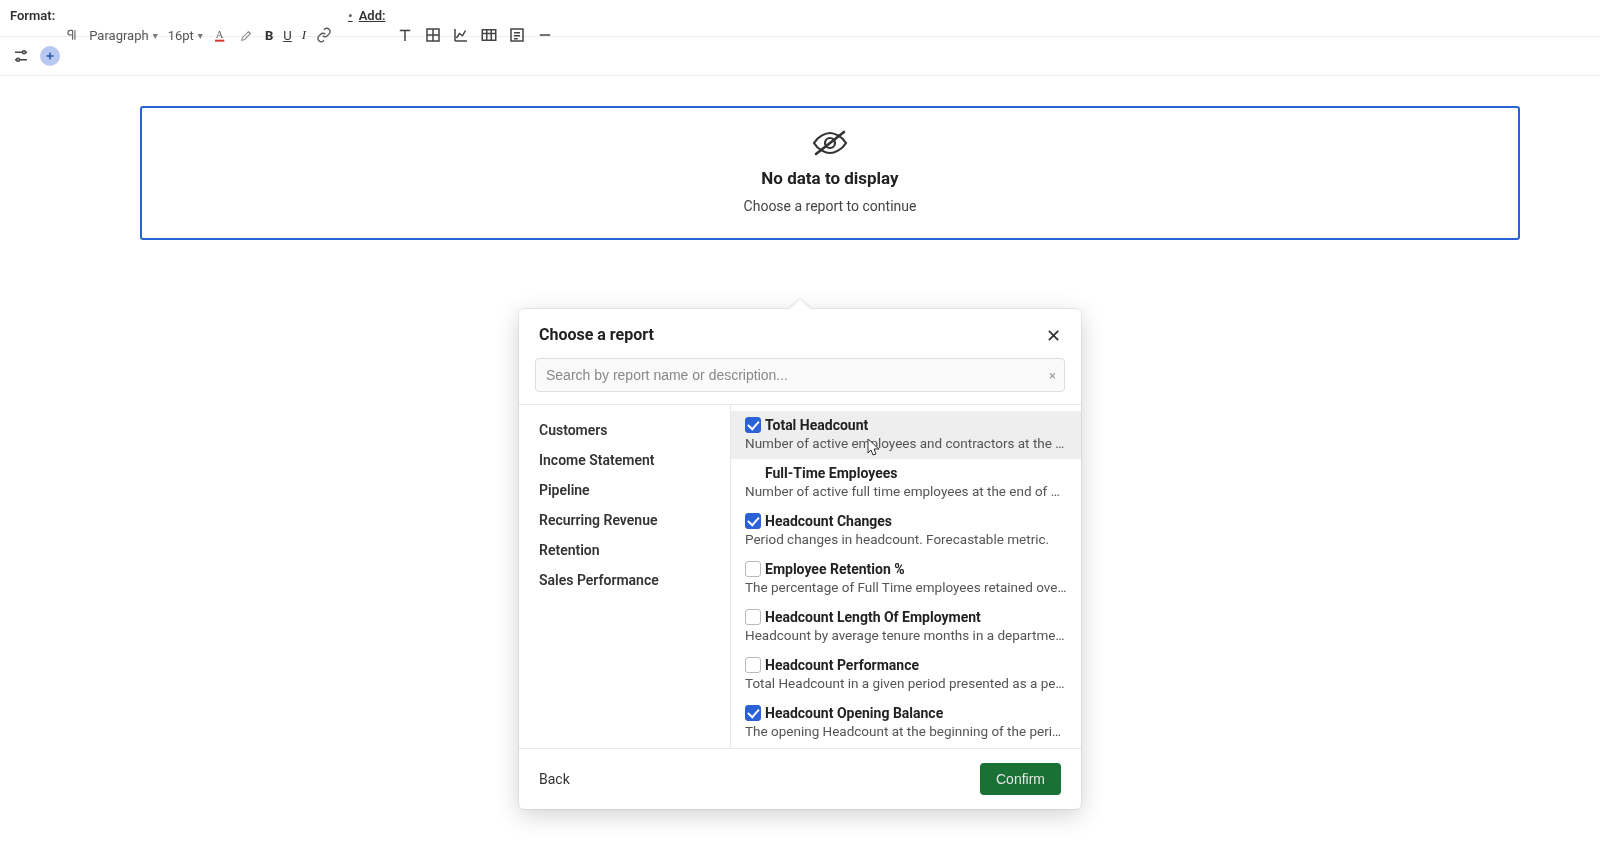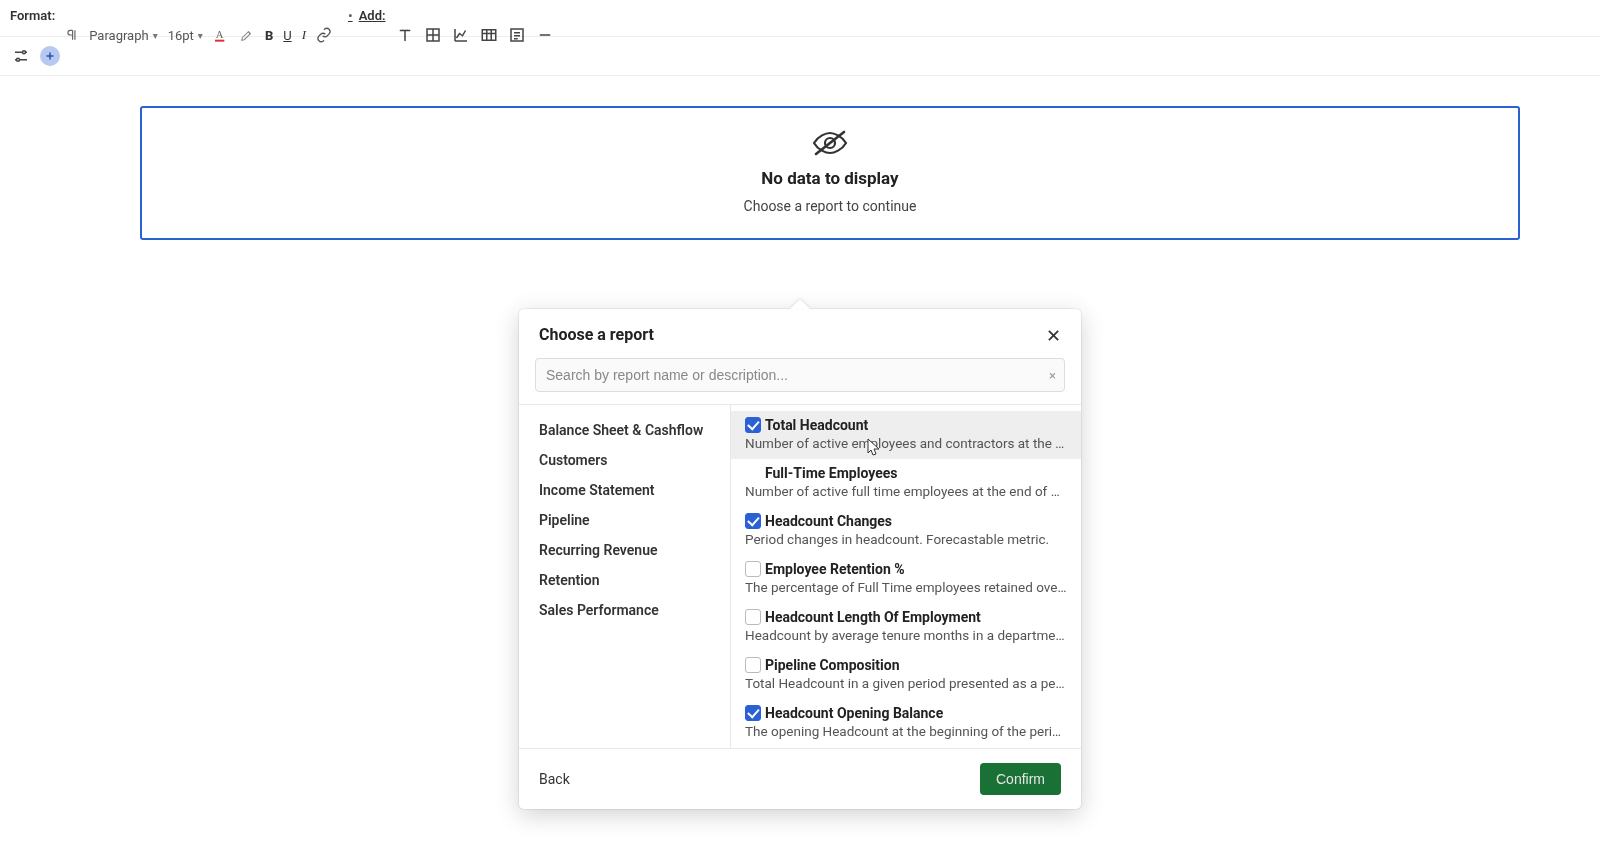--- a/index.html
+++ b/index.html
@@ -304,21 +304,20 @@
       <div class="close-x">✕</div>
     </div>
     <div class="search-row">
       <div class="search-box">
         <input type="text" placeholder="Search by report name or description..." style="">
         <span class="clear">×</span>
       </div>
     </div>
     <div class="dialog-body">
       <div class="cat-list">
-        <div class="cat-item">Balance Sheet &amp; Cashflow</div>
         <div class="cat-item">Customers</div>
         <div class="cat-item">Income Statement</div>
         <div class="cat-item">Pipeline</div>
         <div class="cat-item">Recurring Revenue</div>
         <div class="cat-item">Retention</div>
         <div class="cat-item">Sales Performance</div>
       </div>
       <div class="report-list">
 
         <div class="report-item highlight">
@@ -357,21 +356,21 @@
           <div class="report-row">
             <span class="chk"></span>
             <span class="report-name">Headcount Length Of Employment</span>
           </div>
           <div class="report-desc">Headcount by average tenure months in a department</div>
         </div>
 
         <div class="report-item">
           <div class="report-row">
             <span class="chk"></span>
-            <span class="report-name">Pipeline Composition</span>
+            <span class="report-name">Headcount Performance</span>
           </div>
           <div class="report-desc">Total Headcount in a given period presented as a percentage breakdown.</div>
         </div>
 
         <div class="report-item">
           <div class="report-row">
             <span class="chk checked"></span>
             <span class="report-name">Headcount Opening Balance</span>
           </div>
           <div class="report-desc">The opening Headcount at the beginning of the period for each department.</div>

